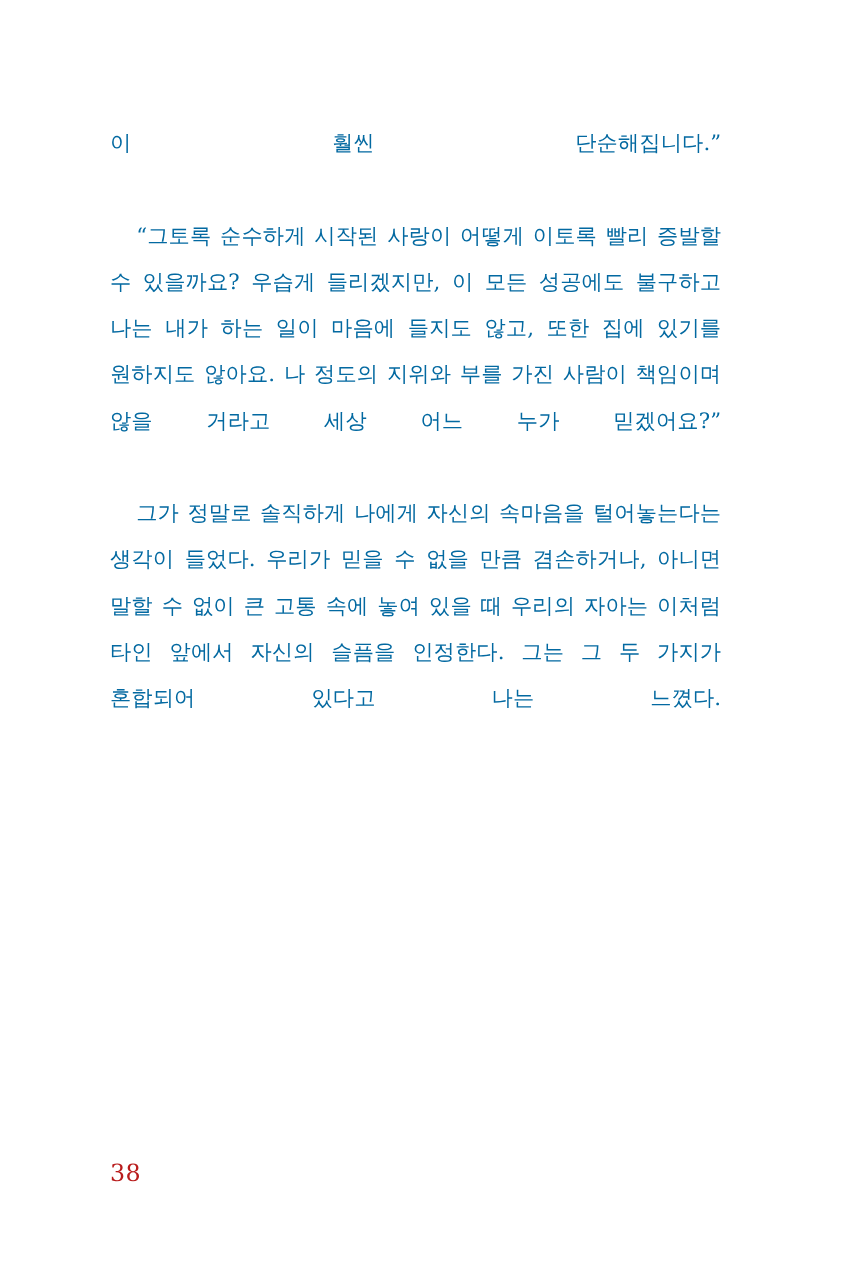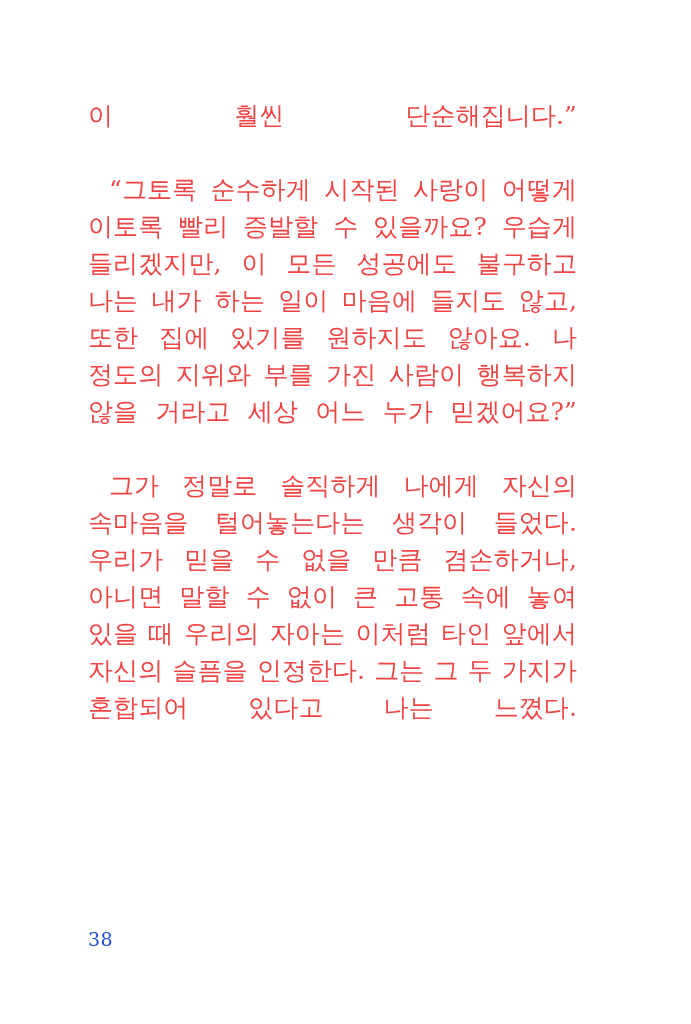--- a/index.html
+++ b/index.html
@@ -23,23 +23,23 @@
   #text-block {
     position: absolute;
     left: 88px;
     top: 97px;
     width: 489px;
   }
 
   .para {
     margin: 0;
     font-family: "DejaVu Serif", "Liberation Serif", serif;
-    font-size: 25px;
+    font-size: 17px;
     line-height: 37px;
-    color: #ef4444;
+    color: #0369a1;
     text-align: justify;
     text-justify: inter-character;
     word-break: keep-all;
     letter-spacing: 0.1px;
   }
 
   
   .para.continuation {
     text-indent: 0;
   }
@@ -61,37 +61,37 @@
   }
 
   
   #folio {
     position: absolute;
     left: 88px;
     top: 928px;
     font-family: "DejaVu Serif", "Liberation Serif", serif;
     font-size: 19px;
     line-height: 22px;
-    color: #1d4ed8;
+    color: #b91c1c;
     font-feature-settings: "onum" 1;
     letter-spacing: 0.3px;
   }
 </style>
 </head>
 <body>
 
 <div id="page">
 
   <div id="text-block">
 
     <p class="para continuation">이 훨씬 단순해집니다.”</p>
 
 
 
-    <p class="para indented">“그토록 순수하게 시작된 사랑이 어떻게 이토록 빨리 증발할 수 있을까요? 우습게 들리겠지만, 이 모든 성공에도 불구하고 나는 내가 하는 일이 마음에 들지도 않고, 또한 집에 있기를 원하지도 않아요. 나 정도의 지위와 부를 가진 사람이 행복하지 않을 거라고 세상 어느 누가 믿겠어요?”</p>
+    <p class="para indented">“그토록 순수하게 시작된 사랑이 어떻게 이토록 빨리 증발할 수 있을까요? 우습게 들리겠지만, 이 모든 성공에도 불구하고 나는 내가 하는 일이 마음에 들지도 않고, 또한 집에 있기를 원하지도 않아요. 나 정도의 지위와 부를 가진 사람이 책임이며 않을 거라고 세상 어느 누가 믿겠어요?”</p>
 
     <p class="para indented">그가 정말로 솔직하게 나에게 자신의 속마음을 털어놓는다는 생각이 들었다. 우리가 믿을 수 없을 만큼 겸손하거나, 아니면 말할 수 없이 큰 고통 속에 놓여 있을 때 우리의 자아는 이처럼 타인 앞에서 자신의 슬픔을 인정한다. 그는 그 두 가지가 혼합되어 있다고 나는 느꼈다.</p>
 
   </div>
 
   <div id="folio">38</div>
 
 </div>
 
 </body></html>

